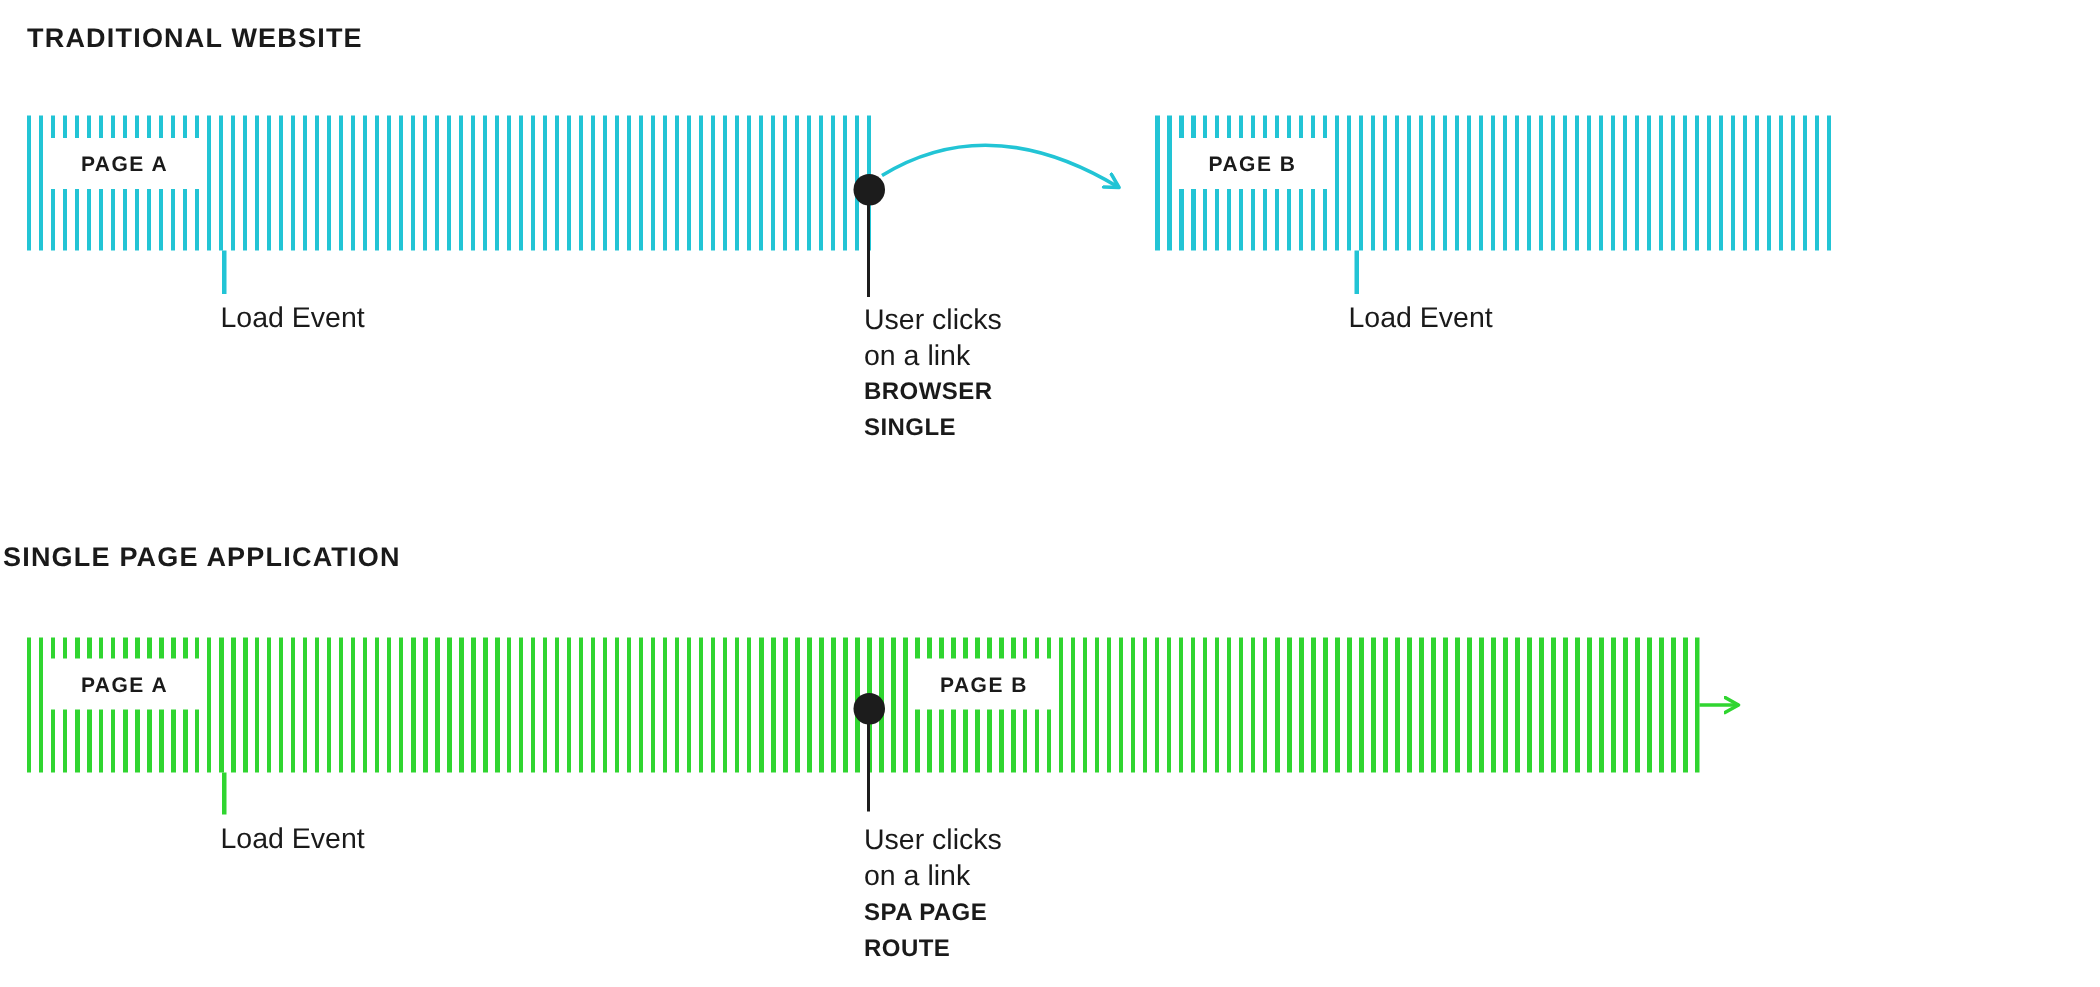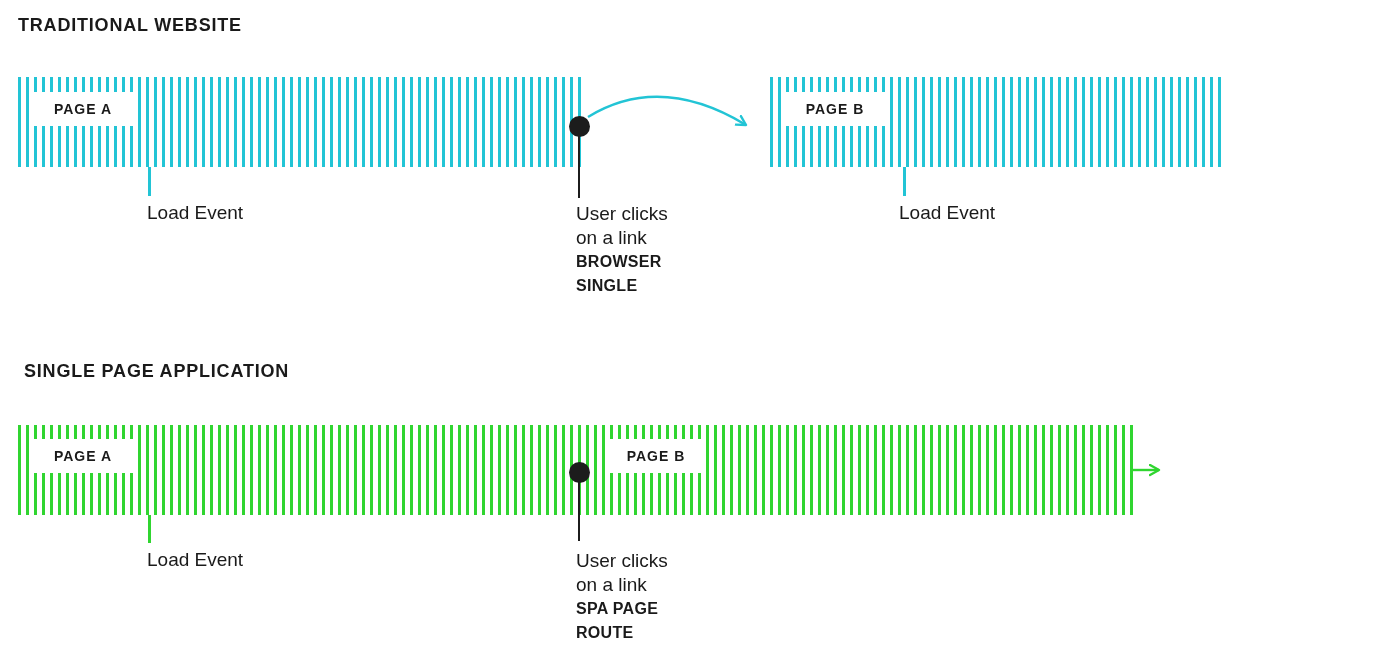--- a/index.html
+++ b/index.html
@@ -93,21 +93,21 @@
     <div class="tick-cyan" style="left:903px;top:167px;height:29px"></div>
     <div class="note" style="left:899px;top:201px">Load Event</div>
 
     <svg class="arrow" style="left:1328px;top:110px" width="44" height="26">
       <path d="M2 12 H28" fill="none" class="stroke-cyan" stroke-width="2.4" marker-end="url(#mCyan)"></path>
     </svg>
   </div>
 
   <div>
 
-    <div class="heading" style="left:24px;top:361px">SINGLE PAGE APPLICATION</div>
+    <div class="heading" style="left:2px;top:361px">SINGLE PAGE APPLICATION</div>
 
     <div class="bar stripes-green" style="left:18px;top:425px;width:1115px">
       <div class="page-label" style="left:15px;top:14px">PAGE A</div>
       <div class="page-label" style="left:588px;top:14px">PAGE B</div>
     </div>
 
     <div class="tick-green" style="left:148px;top:515px;height:28px"></div>
     <div class="note" style="left:147px;top:548px">Load Event</div>
 
     <div class="dot" style="left:569px;top:462px"></div>

